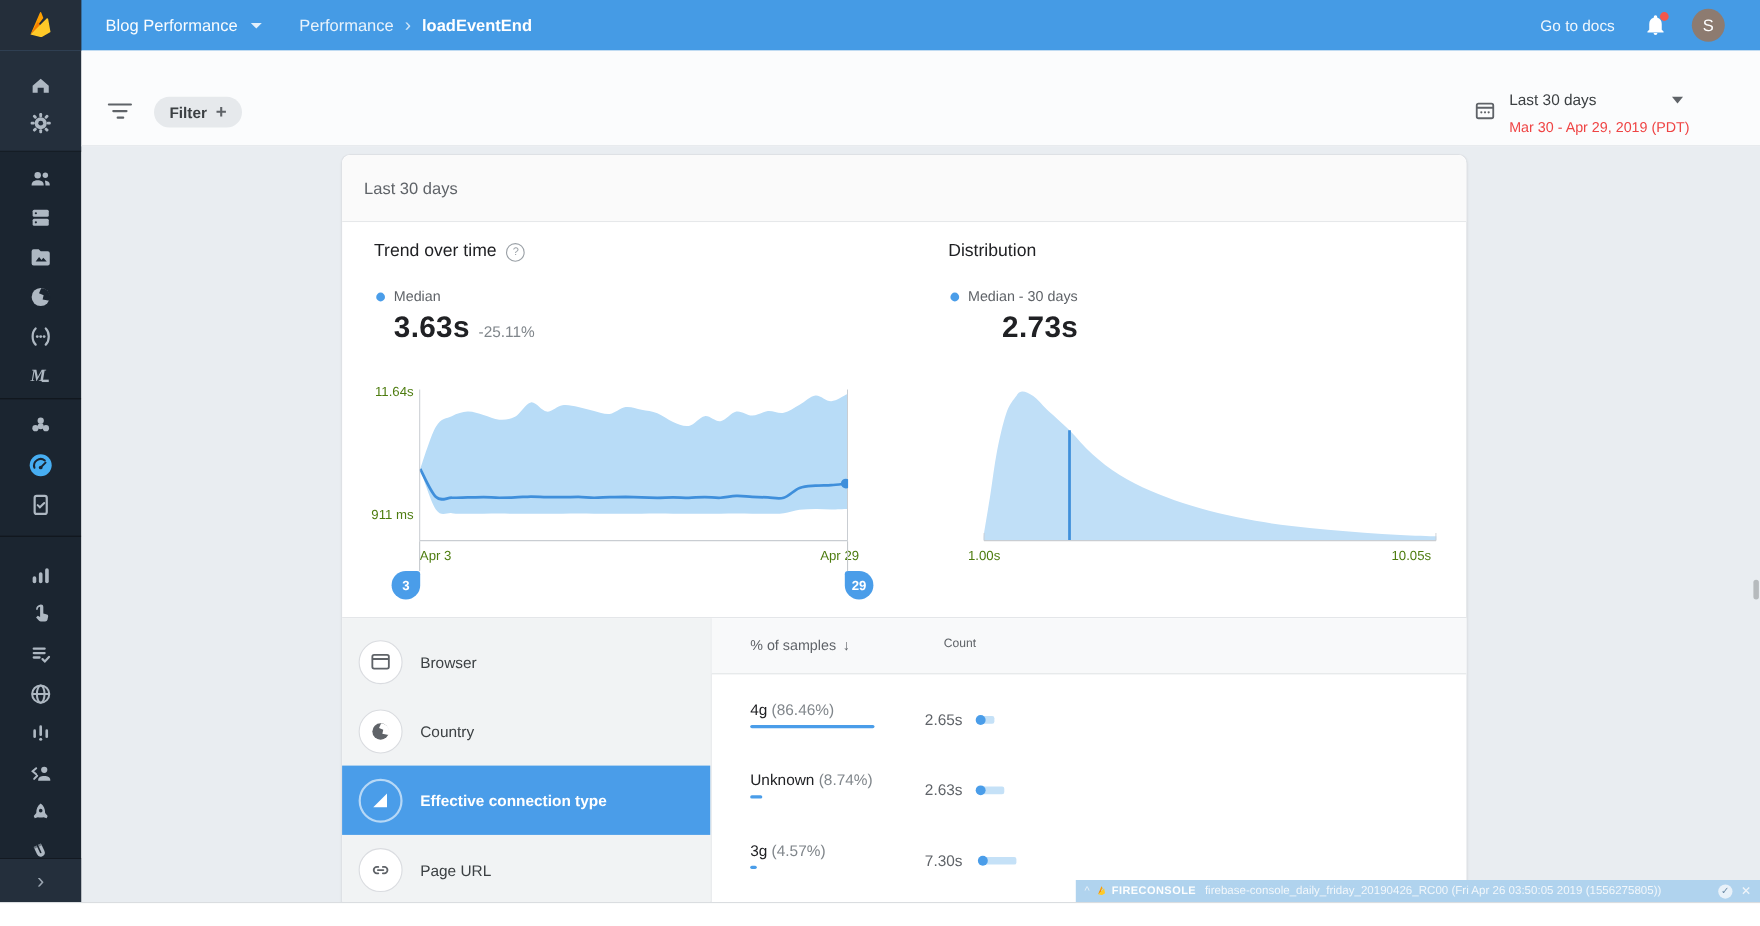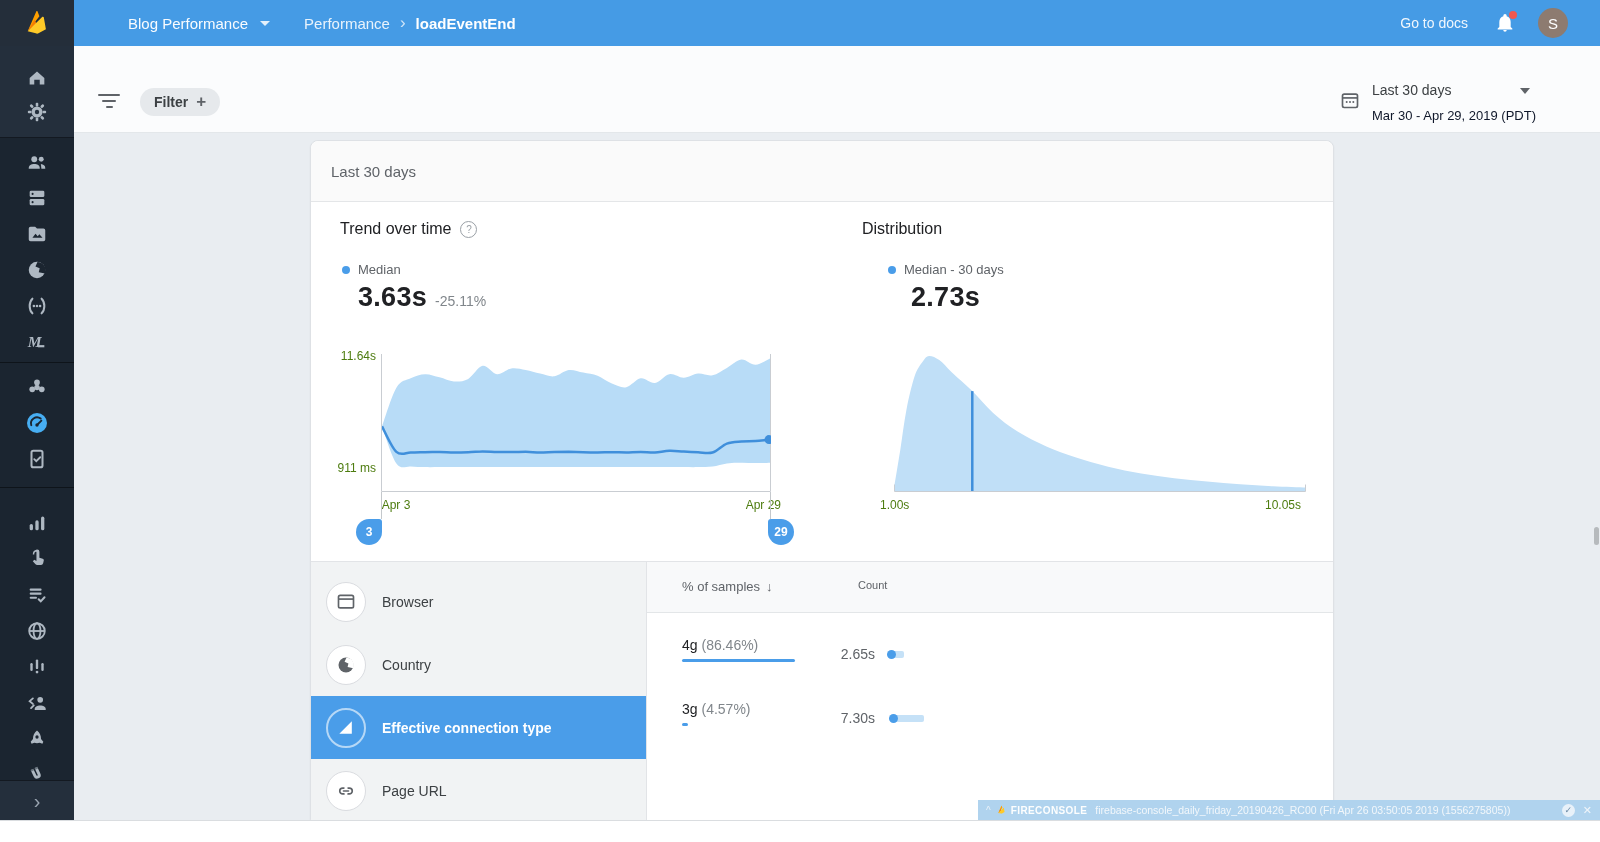--- a/index.html
+++ b/index.html
@@ -2,21 +2,21 @@
 <html><head>
 <meta charset="utf-8">
 <style>
   html,body{margin:0;padding:0;background:#fff;font-family:"Liberation Sans","DejaVu Sans",sans-serif;}
   .stage{position:relative;width:1600px;height:842px;overflow:hidden;background:#fff;}
   .abs{position:absolute;}
   
   .topbar{position:absolute;left:0;top:0;width:1600px;height:46px;background:#459be5;display:flex;align-items:center;}
   .logo-box{width:74px;height:46px;background:#242e3a;display:flex;align-items:center;justify-content:center;flex:0 0 auto;cursor:pointer;}
   .proj{display:flex;align-items:center;margin-left:22px;cursor:pointer;}
-  .proj-name{color:rgba(255,255,255,.97);font-size:15px;margin-left:32px;}
+  .proj-name{color:rgba(255,255,255,.97);font-size:15px;}
   .tri-down{width:0;height:0;border-left:5px solid transparent;border-right:5px solid transparent;border-top:5px solid rgba(255,255,255,.85);margin-left:12px;}
   .crumbs{display:flex;align-items:center;margin-left:34px;}
   .crumb-link{color:rgba(255,255,255,.88);font-size:15px;text-decoration:none;cursor:pointer;}
   .crumb-sep{color:rgba(255,255,255,.75);font-size:17px;margin:0 10px;}
   .crumb-cur{color:#fff;font-size:15px;font-weight:bold;}
   .top-right{margin-left:auto;display:flex;align-items:center;padding-right:32px;}
   .docs-link{color:rgba(255,255,255,.92);font-size:14px;cursor:pointer;text-decoration:none;}
   .bell-wrap{position:relative;margin-left:26px;cursor:pointer;width:22px;height:22px;}
   .bell-dot{position:absolute;right:-1px;top:-1px;width:8px;height:8px;border-radius:50%;background:#f2574d;}
   .avatar{width:30px;height:30px;border-radius:50%;background:#8d7b70;color:#fff;font-size:15px;display:flex;align-items:center;justify-content:center;margin-left:22px;cursor:pointer;}
@@ -30,21 +30,21 @@
   .sb-expand{color:#9aa5b1;font-size:20px;line-height:1;}
   
   .content{position:absolute;left:74px;top:46px;width:1526px;height:774px;background:#e9edf1;overflow:hidden;}
   .topstrip{position:absolute;left:0;top:0;width:1526px;height:86px;background:#fbfcfd;border-bottom:1px solid #e3e7ea;}
   .flt-bar{position:absolute;left:24px;top:48px;width:22px;height:16px;cursor:pointer;}
   .flt-bar i{display:block;height:2px;background:#5f6368;border-radius:1px;margin:0 auto 4px;}
   .pill{position:absolute;left:66px;top:42px;height:28px;border-radius:14px;background:#e6e9ec;display:flex;align-items:center;padding:0 14px;cursor:pointer;font-weight:bold;}
   .pill-label{font-size:14px;color:#3c4043;}
   .pill-plus{font-size:17px;color:#5f6368;margin-left:8px;}
   .dp-range{position:absolute;left:1298px;top:36px;font-size:14px;color:#3c4043;cursor:pointer;}
-  .dp-detail{position:absolute;left:1298px;top:62px;font-size:13px;color:#0f172a;}
+  .dp-detail{position:absolute;left:1298px;top:62px;font-size:13px;color:#ef4444;}
   .dp-caret{position:absolute;left:1446px;top:42px;width:0;height:0;border-left:5px solid transparent;border-right:5px solid transparent;border-top:6px solid #5f6368;cursor:pointer;}
   
   .card{position:absolute;left:236px;top:94px;width:1024px;height:680px;background:#fff;border:1px solid #dee1e5;border-radius:8px 8px 0 0;box-shadow:0 1px 2px rgba(0,0,0,.06);box-sizing:border-box;}
   .card-head{height:60px;background:#fafafa;border-bottom:1px solid #e4e6e8;border-radius:8px 8px 0 0;display:flex;align-items:center;padding-left:20px;}
   .card-head-label{font-size:15px;color:#5f6368;}
   .charts{position:relative;height:360px;}
   .chart-title{font-size:16px;color:#202124;}
   .help-dot{display:inline-flex;width:15px;height:15px;border:1.5px solid #9aa0a6;border-radius:50%;color:#9aa0a6;font-size:10px;align-items:center;justify-content:center;margin-left:9px;cursor:pointer;}
   .legend{display:flex;align-items:center;}
   .legend-dot{width:8px;height:8px;border-radius:50%;background:#4a9de9;margin-right:8px;}
@@ -360,21 +360,21 @@
         <div class="axis-lab abs" style="left:40px;top:296px;width:90px;text-align:center">Apr 3</div>
         <div class="axis-lab abs" style="left:380px;top:296px;width:90px;text-align:right">Apr 29</div>
         <div class="pin-line" style="left:70px;top:290px;height:27px"></div>
         <div class="pin-line" style="left:459px;top:290px;height:27px"></div>
         <div class="pin pin-l" style="left:45px;top:317px">3</div>
         <div class="pin pin-r" style="left:457px;top:317px">29</div>
 
         <div class="abs" style="left:551px;top:18px">
           <span class="chart-title">Distribution</span>
         </div>
-        <div class="legend abs" style="left:577px;top:60px">
+        <div class="legend abs" style="left:553px;top:60px">
           <span class="legend-dot"></span>
           <span class="legend-txt">Median - 30 days</span>
         </div>
         <div class="abs" style="left:600px;top:80px">
           <span class="big-val">2.73s</span>
         </div>
         <svg id="dist-svg" class="abs" style="left:583px;top:146px" width="412" height="148" viewBox="0 0 412 148">
             <path d="M0 143L0 140.3C1.0 134.0 4.1 115.5 6.2 102.5C8.2 89.5 10.0 74.4 12.4 62.0C14.8 49.6 17.9 36.4 20.6 28.3C23.3 20.1 26.4 16.8 28.8 13.4C31.2 10.0 32.3 8.2 35.0 8.0C37.8 7.8 41.5 9.4 45.3 12.1C49.1 14.8 52.2 19.0 57.7 24.2C63.2 29.4 71.4 36.3 78.3 43.1C85.1 49.8 91.3 58.0 98.9 64.7C106.4 71.5 114.7 78.0 123.6 83.6C132.5 89.2 142.8 94.2 152.4 98.4C162.1 102.7 171.0 105.9 181.3 109.3C191.6 112.6 203.3 116.0 214.2 118.7C225.2 121.4 236.2 123.5 247.2 125.5C258.2 127.4 269.2 128.8 280.2 130.2C291.1 131.5 302.1 132.5 313.1 133.6C324.1 134.6 335.1 135.5 346.1 136.3C357.1 137.0 368.1 137.7 379.0 138.3C390.0 138.8 406.5 139.4 412.0 139.6L412 143Z" fill="#c0dff7"></path>
             <line x1="78.28" y1="143" x2="78.28" y2="43.099999999999994" stroke="#3f8fdb" stroke-width="2.5"></line>
             <line x1="0.5" y1="143.5" x2="411.5" y2="143.5" stroke="#c9cdd2" stroke-width="1"></line>
@@ -433,20 +433,31 @@
             <span class="t-col2">Count</span>
           </div>
 
           <div class="t-row">
             <span class="t-name"><span>4g</span> <span class="t-pct">(86.46%)</span></span>
             <span class="pct-bar" style="width: 113.3px;"></span>
             <span class="count-cell">
               <span class="t-time">2.65s</span>
               <span class="count-viz" style="margin-left: 0px; width: 19px;">
                   <span class="count-bar" style="width: 13px;"></span>
+                  <span class="count-dot"></span>
+                </span>
+            </span>
+          </div>
+          <div class="t-row">
+            <span class="t-name"><span>Unknown</span> <span class="t-pct">(8.74%)</span></span>
+            <span class="pct-bar" style="width: 11.4px;"></span>
+            <span class="count-cell">
+              <span class="t-time">2.63s</span>
+              <span class="count-viz" style="margin-left: 0px; width: 28px;">
+                  <span class="count-bar" style="width: 22px;"></span>
                   <span class="count-dot"></span>
                 </span>
             </span>
           </div>
           <div class="t-row">
             <span class="t-name"><span>3g</span> <span class="t-pct">(4.57%)</span></span>
             <span class="pct-bar" style="width: 6px;"></span>
             <span class="count-cell">
               <span class="t-time">7.30s</span>
               <span class="count-viz" style="margin-left: 2px; width: 37px;">

